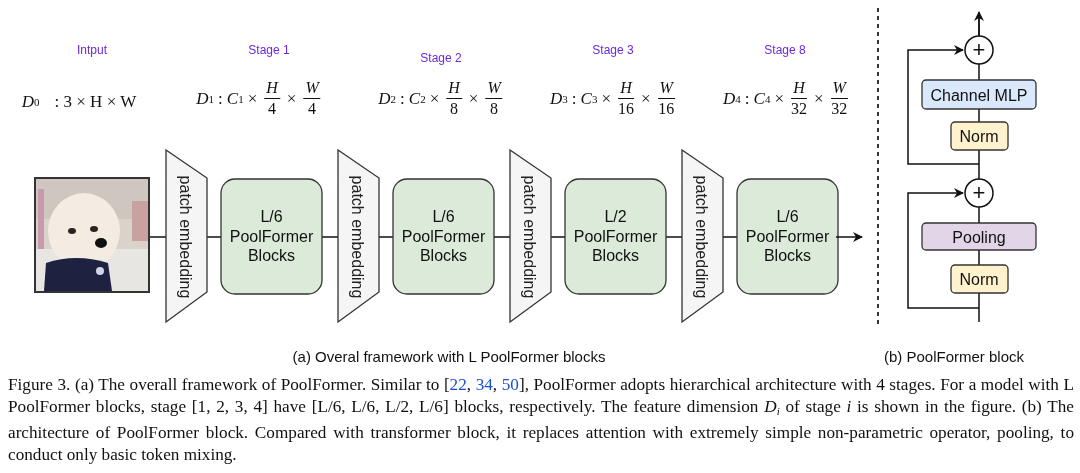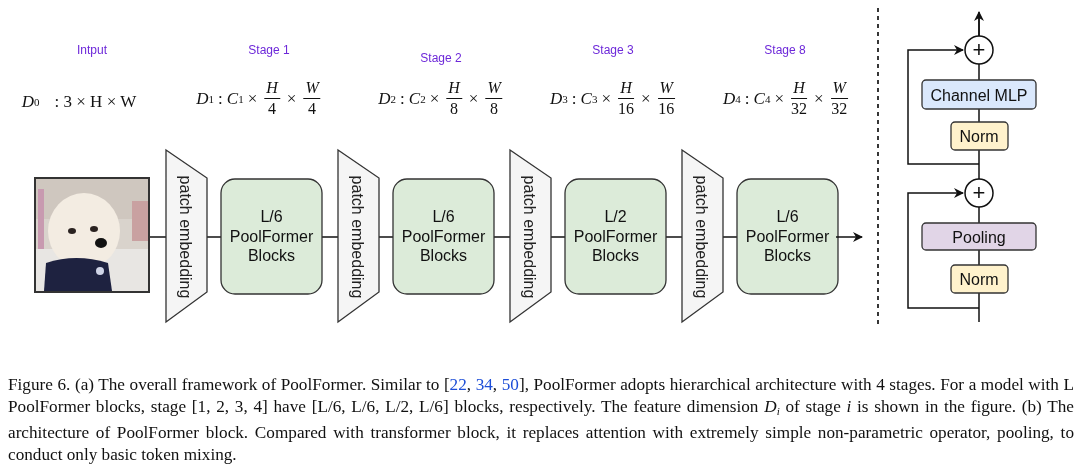--- a/index.html
+++ b/index.html
@@ -197,18 +197,20 @@
         <div>Blocks</div>
       </div>
       <div style="position: absolute; left: 700.5px; top: 237px; transform: translate(-50%, -50%) rotate(90deg); font-family: &quot;Liberation Sans&quot;, sans-serif; font-size: 16px; color: rgb(34, 34, 34); white-space: nowrap;">patch embedding</div>
       <div style="position: absolute; left: 737px; top: 179px; width: 101px; height: 115px; display: flex; flex-direction: column; justify-content: center; align-items: center; font-family: &quot;Liberation Sans&quot;, sans-serif; font-size: 16px; line-height: 19.5px; color: rgb(17, 17, 17); text-align: center;">
         <div>L/6</div>
         <div>PoolFormer</div>
         <div>Blocks</div>
       </div>
     </div>
 
+  <div class="caption-sub" style="left:449px; top:348px;">(a) Overal framework with L PoolFormer blocks</div>
+  <div class="caption-sub" style="left:954px; top:348px;">(b) PoolFormer block</div>
 </div>
 
 <div id="caption">
-  <span>Figure 6.</span>
+  <span>Figure 3.</span>
   <b>(a) The overall framework of PoolFormer.</b><span> Similar to [</span><span class="ref">22</span>, <span class="ref">34</span>, <span class="ref">50</span><span>], PoolFormer adopts hierarchical architecture with 4 stages. For a model with L PoolFormer blocks, stage [1, 2, 3, 4] have [L/6, L/6, L/2, L/6] blocks, respectively. The feature dimension </span><i>D</i><i style="font-size:11px; vertical-align:-3px">i</i><span> of stage </span><i>i</i><span> is shown in the figure. </span><b>(b) The architecture of PoolFormer block.</b><span> Compared with transformer block, it replaces attention with extremely simple non-parametric operator, pooling, to conduct only basic token mixing.</span>
 </div>
 
 </body></html>

